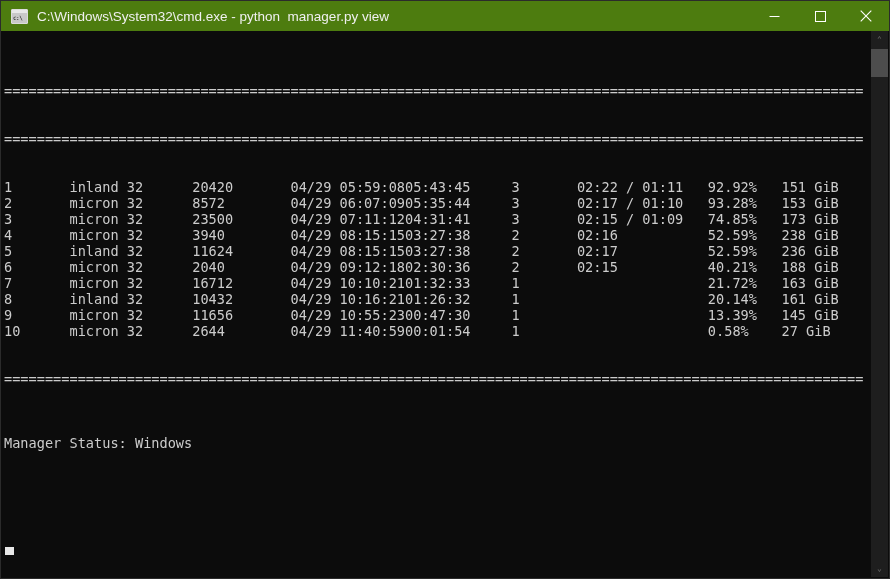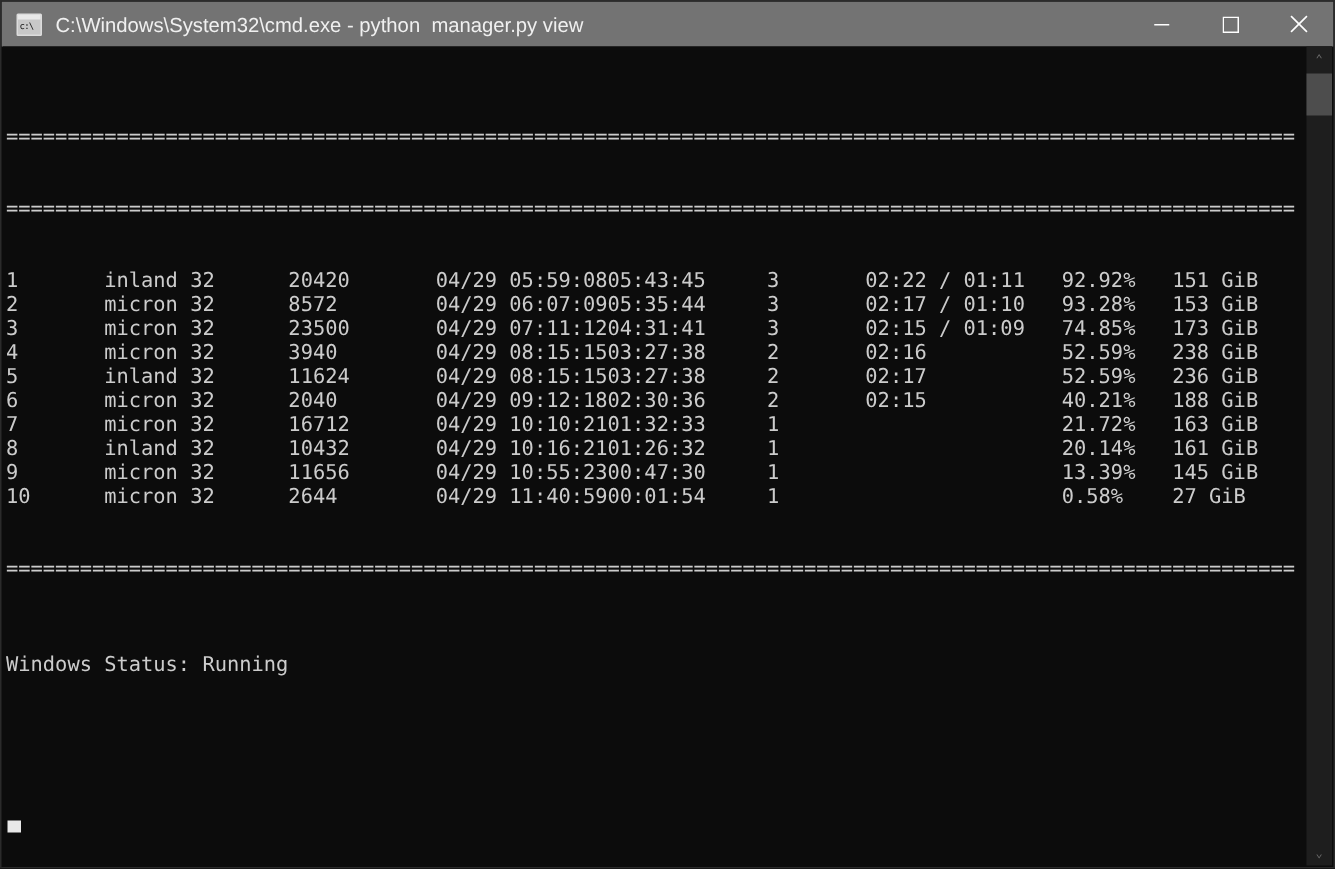--- a/index.html
+++ b/index.html
@@ -19,21 +19,21 @@
     height: 579px;
     background: #0c0c0c;
     box-sizing: border-box;
     border: 1px solid #2b2b2b;
     overflow: hidden;
   }
   
   .titlebar {
     position: relative;
     height: 30px;
-    background: #737373;
+    background: #4d7c0f;
     display: flex;
     align-items: center;
     overflow: hidden;
   }
   .titlebar-icon {
     width: 17px;
     height: 15px;
     margin-left: 10px;
     margin-right: 9px;
     flex: 0 0 auto;
@@ -177,21 +177,21 @@
   </div>
 
   <div class="console">
     <div class="term">
 
       <div class="line">=========================================================================================================</div>
       <div class="line">=========================================================================================================</div>
       <div id="jobs-body"><div class="line">1       inland 32      20420       04/29 05:59:0805:43:45     3       02:22 / 01:11   92.92%   151 GiB</div><div class="line">2       micron 32      8572        04/29 06:07:0905:35:44     3       02:17 / 01:10   93.28%   153 GiB</div><div class="line">3       micron 32      23500       04/29 07:11:1204:31:41     3       02:15 / 01:09   74.85%   173 GiB</div><div class="line">4       micron 32      3940        04/29 08:15:1503:27:38     2       02:16           52.59%   238 GiB</div><div class="line">5       inland 32      11624       04/29 08:15:1503:27:38     2       02:17           52.59%   236 GiB</div><div class="line">6       micron 32      2040        04/29 09:12:1802:30:36     2       02:15           40.21%   188 GiB</div><div class="line">7       micron 32      16712       04/29 10:10:2101:32:33     1                       21.72%   163 GiB</div><div class="line">8       inland 32      10432       04/29 10:16:2101:26:32     1                       20.14%   161 GiB</div><div class="line">9       micron 32      11656       04/29 10:55:2300:47:30     1                       13.39%   145 GiB</div><div class="line">10      micron 32      2644        04/29 11:40:5900:01:54     1                       0.58%    27 GiB</div></div>
       <div class="line">=========================================================================================================</div>
 
-      <div class="line">Windows Status: Running</div>
+      <div class="line">Manager Status: Windows</div>
       <div class="blank"></div>
       
 
       
       
       
       
       
 
       

